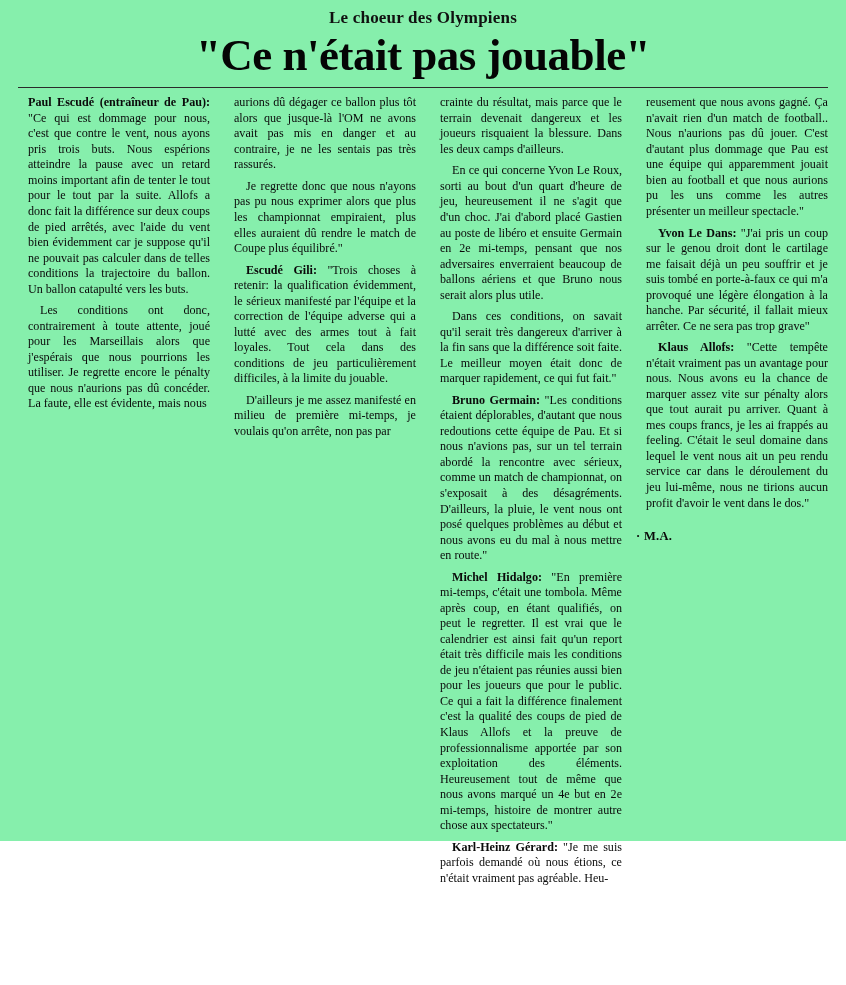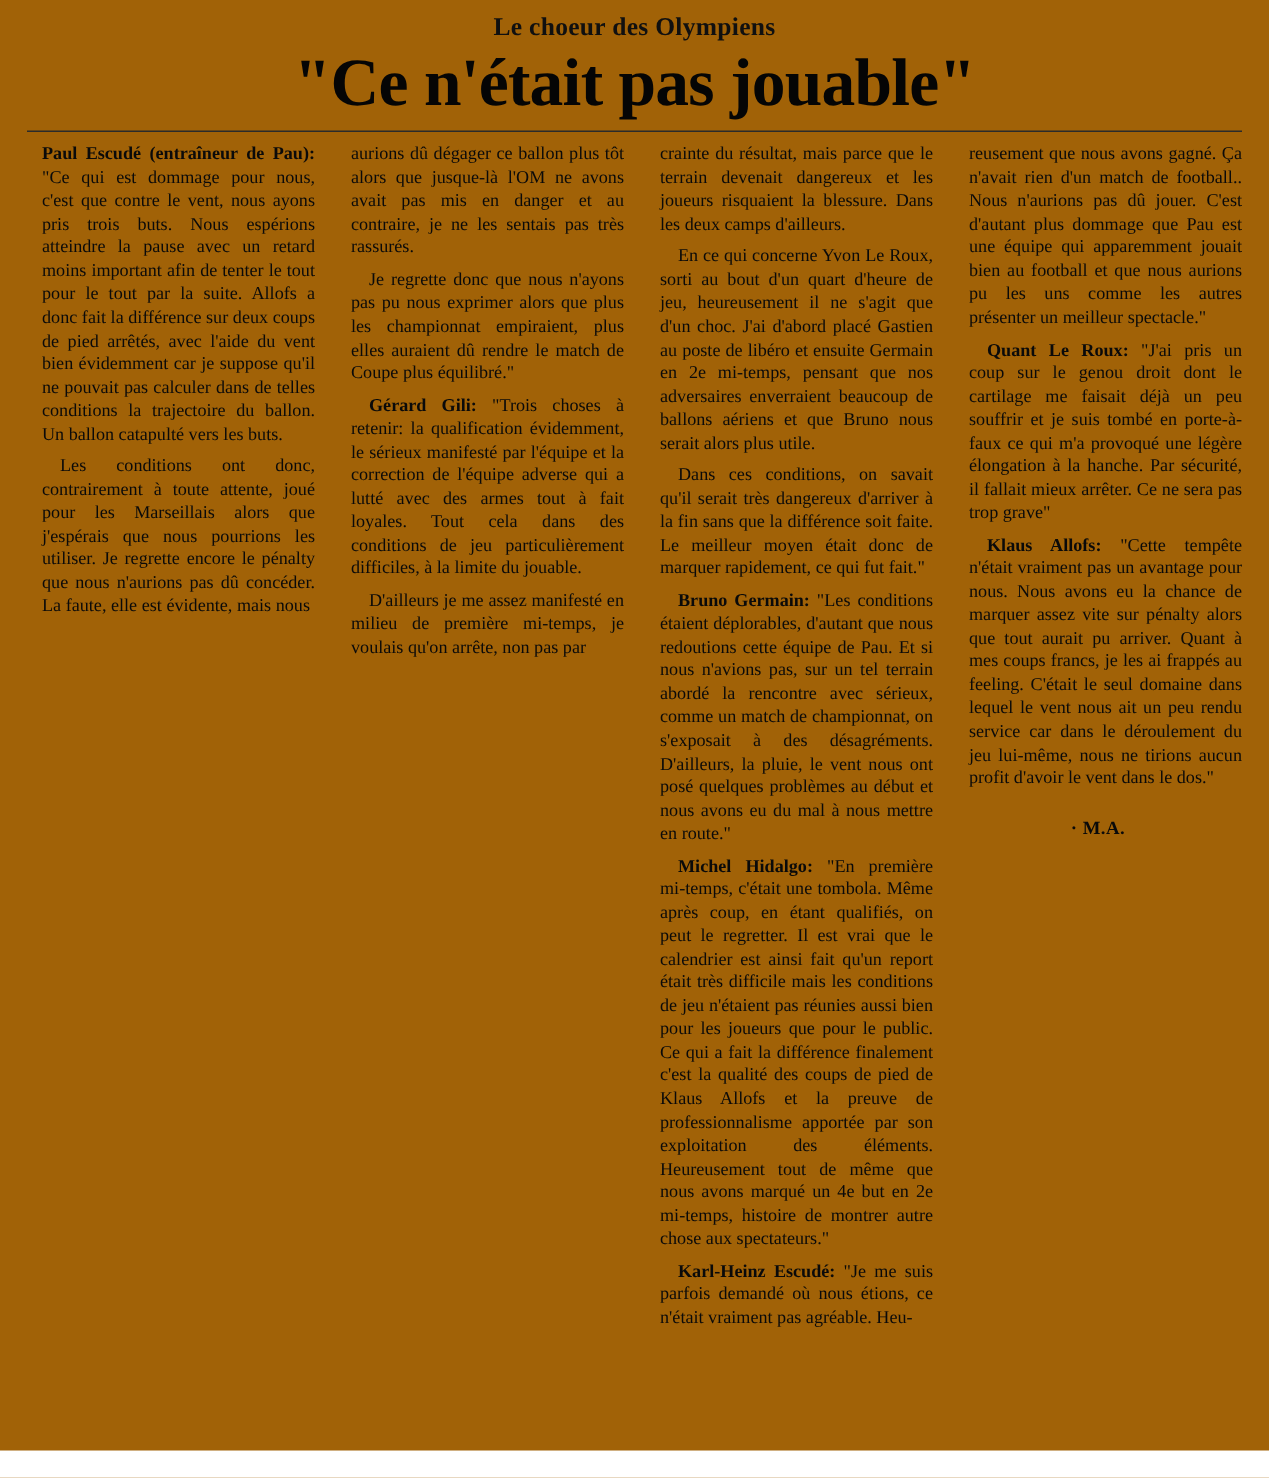--- a/index.html
+++ b/index.html
@@ -10,24 +10,24 @@
   body {
     width: 846px;
     height: 985px;
     font-family: "Liberation Serif", serif;
     color: #0a0a0a;
     overflow: hidden;
   }
   .page {
     position: relative;
     width: 846px;
-    height: 967px;
+    height: 841px;
     box-sizing: border-box;
     padding: 6px 18px 0 18px;
-    background: #a16207;
+    background: #86efac;
   }
   .kicker {
     text-align: center;
     font-family: "Liberation Serif", serif;
     font-weight: bold;
     font-size: 17px;
     letter-spacing: 0.2px;
     margin: 2px 0 0 0;
     color: #101010;
   }
@@ -65,21 +65,21 @@
     margin: 0 0 6px 10px;
     text-indent: 12px;
   }
   .col p.first {
     text-indent: 0;
   }
   .lead {
     font-weight: bold;
   }
   .signature {
-    text-align: center;
+    text-align: left;
     font-weight: bold;
     font-size: 12.5px;
     margin-top: 17px;
     letter-spacing: 0.3px;
   }
 </style>
 </head>
 <body>
 
 <div class="page">
@@ -93,34 +93,34 @@
   <div class="columns">
 
     <div class="col">
       <p class="first"><span class="lead">Paul Escudé (entraîneur de Pau):</span><span> "Ce qui est dommage pour nous, c'est que contre le vent, nous ayons pris trois buts. Nous espérions atteindre la pause avec un retard moins important afin de tenter le tout pour le tout par la suite. Allofs a donc fait la différence sur deux coups de pied arrêtés, avec l'aide du vent bien évidemment car je suppose qu'il ne pouvait pas calculer dans de telles conditions la trajectoire du ballon. Un ballon catapulté vers les buts.</span></p>
       <p><span>Les conditions ont donc, contrairement à toute attente, joué pour les Marseillais alors que j'espérais que nous pourrions les utiliser. Je regrette encore le pénalty que nous n'aurions pas dû concéder. La faute, elle est évidente, mais nous</span></p>
     </div>
 
     <div class="col">
       <p class="first"><span>aurions dû dégager ce ballon plus tôt alors que jusque-là l'OM ne avons avait pas mis en danger et au contraire, je ne les sentais pas très rassurés.</span></p>
       <p><span>Je regrette donc que nous n'ayons pas pu nous exprimer alors que plus les championnat empiraient, plus elles auraient dû rendre le match de Coupe plus équilibré."</span></p>
-      <p><span class="lead">Gérard Gili:</span><span> "Trois choses à retenir: la qualification évidemment, le sérieux manifesté par l'équipe et la correction de l'équipe adverse qui a lutté avec des armes tout à fait loyales. Tout cela dans des conditions de jeu particulièrement difficiles, à la limite du jouable.</span></p>
+      <p><span class="lead">Escudé Gili:</span><span> "Trois choses à retenir: la qualification évidemment, le sérieux manifesté par l'équipe et la correction de l'équipe adverse qui a lutté avec des armes tout à fait loyales. Tout cela dans des conditions de jeu particulièrement difficiles, à la limite du jouable.</span></p>
       <p><span>D'ailleurs je me assez manifesté en milieu de première mi-temps, je voulais qu'on arrête, non pas par</span></p>
     </div>
 
     <div class="col">
       <p class="first"><span>crainte du résultat, mais parce que le terrain devenait dangereux et les joueurs risquaient la blessure. Dans les deux camps d'ailleurs.</span></p>
       <p><span>En ce qui concerne Yvon Le Roux, sorti au bout d'un quart d'heure de jeu, heureusement il ne s'agit que d'un choc. J'ai d'abord placé Gastien au poste de libéro et ensuite Germain en 2e mi-temps, pensant que nos adversaires enverraient beaucoup de ballons aériens et que Bruno nous serait alors plus utile.</span></p>
       <p><span>Dans ces conditions, on savait qu'il serait très dangereux d'arriver à la fin sans que la différence soit faite. Le meilleur moyen était donc de marquer rapidement, ce qui fut fait."</span></p>
       <p><span class="lead">Bruno Germain:</span><span> "Les conditions étaient déplorables, d'autant que nous redoutions cette équipe de Pau. Et si nous n'avions pas, sur un tel terrain abordé la rencontre avec sérieux, comme un match de championnat, on s'exposait à des désagréments. D'ailleurs, la pluie, le vent nous ont posé quelques problèmes au début et nous avons eu du mal à nous mettre en route."</span></p>
       <p><span class="lead">Michel Hidalgo:</span><span> "En première mi-temps, c'était une tombola. Même après coup, en étant qualifiés, on peut le regretter. Il est vrai que le calendrier est ainsi fait qu'un report était très difficile mais les conditions de jeu n'étaient pas réunies aussi bien pour les joueurs que pour le public. Ce qui a fait la différence finalement c'est la qualité des coups de pied de Klaus Allofs et la preuve de professionnalisme apportée par son exploitation des éléments. Heureusement tout de même que nous avons marqué un 4e but en 2e mi-temps, histoire de montrer autre chose aux spectateurs."</span></p>
-      <p><span class="lead">Karl-Heinz Escudé:</span><span> "Je me suis parfois demandé où nous étions, ce n'était vraiment pas agréable. Heu-</span></p>
+      <p><span class="lead">Karl-Heinz Gérard:</span><span> "Je me suis parfois demandé où nous étions, ce n'était vraiment pas agréable. Heu-</span></p>
     </div>
 
     <div class="col">
       <p class="first"><span>reusement que nous avons gagné. Ça n'avait rien d'un match de football.. Nous n'aurions pas dû jouer. C'est d'autant plus dommage que Pau est une équipe qui apparemment jouait bien au football et que nous aurions pu les uns comme les autres présenter un meilleur spectacle."</span></p>
-      <p><span class="lead">Quant Le Roux:</span><span> "J'ai pris un coup sur le genou droit dont le cartilage me faisait déjà un peu souffrir et je suis tombé en porte-à-faux ce qui m'a provoqué une légère élongation à la hanche. Par sécurité, il fallait mieux arrêter. Ce ne sera pas trop grave"</span></p>
+      <p><span class="lead">Yvon Le Dans:</span><span> "J'ai pris un coup sur le genou droit dont le cartilage me faisait déjà un peu souffrir et je suis tombé en porte-à-faux ce qui m'a provoqué une légère élongation à la hanche. Par sécurité, il fallait mieux arrêter. Ce ne sera pas trop grave"</span></p>
       <p><span class="lead">Klaus Allofs:</span><span> "Cette tempête n'était vraiment pas un avantage pour nous. Nous avons eu la chance de marquer assez vite sur pénalty alors que tout aurait pu arriver. Quant à mes coups francs, je les ai frappés au feeling. C'était le seul domaine dans lequel le vent nous ait un peu rendu service car dans le déroulement du jeu lui-même, nous ne tirions aucun profit d'avoir le vent dans le dos."</span></p>
       <div class="signature">· M.A.</div>
     </div>
 
   </div>
 </div>
 
 </body></html>

